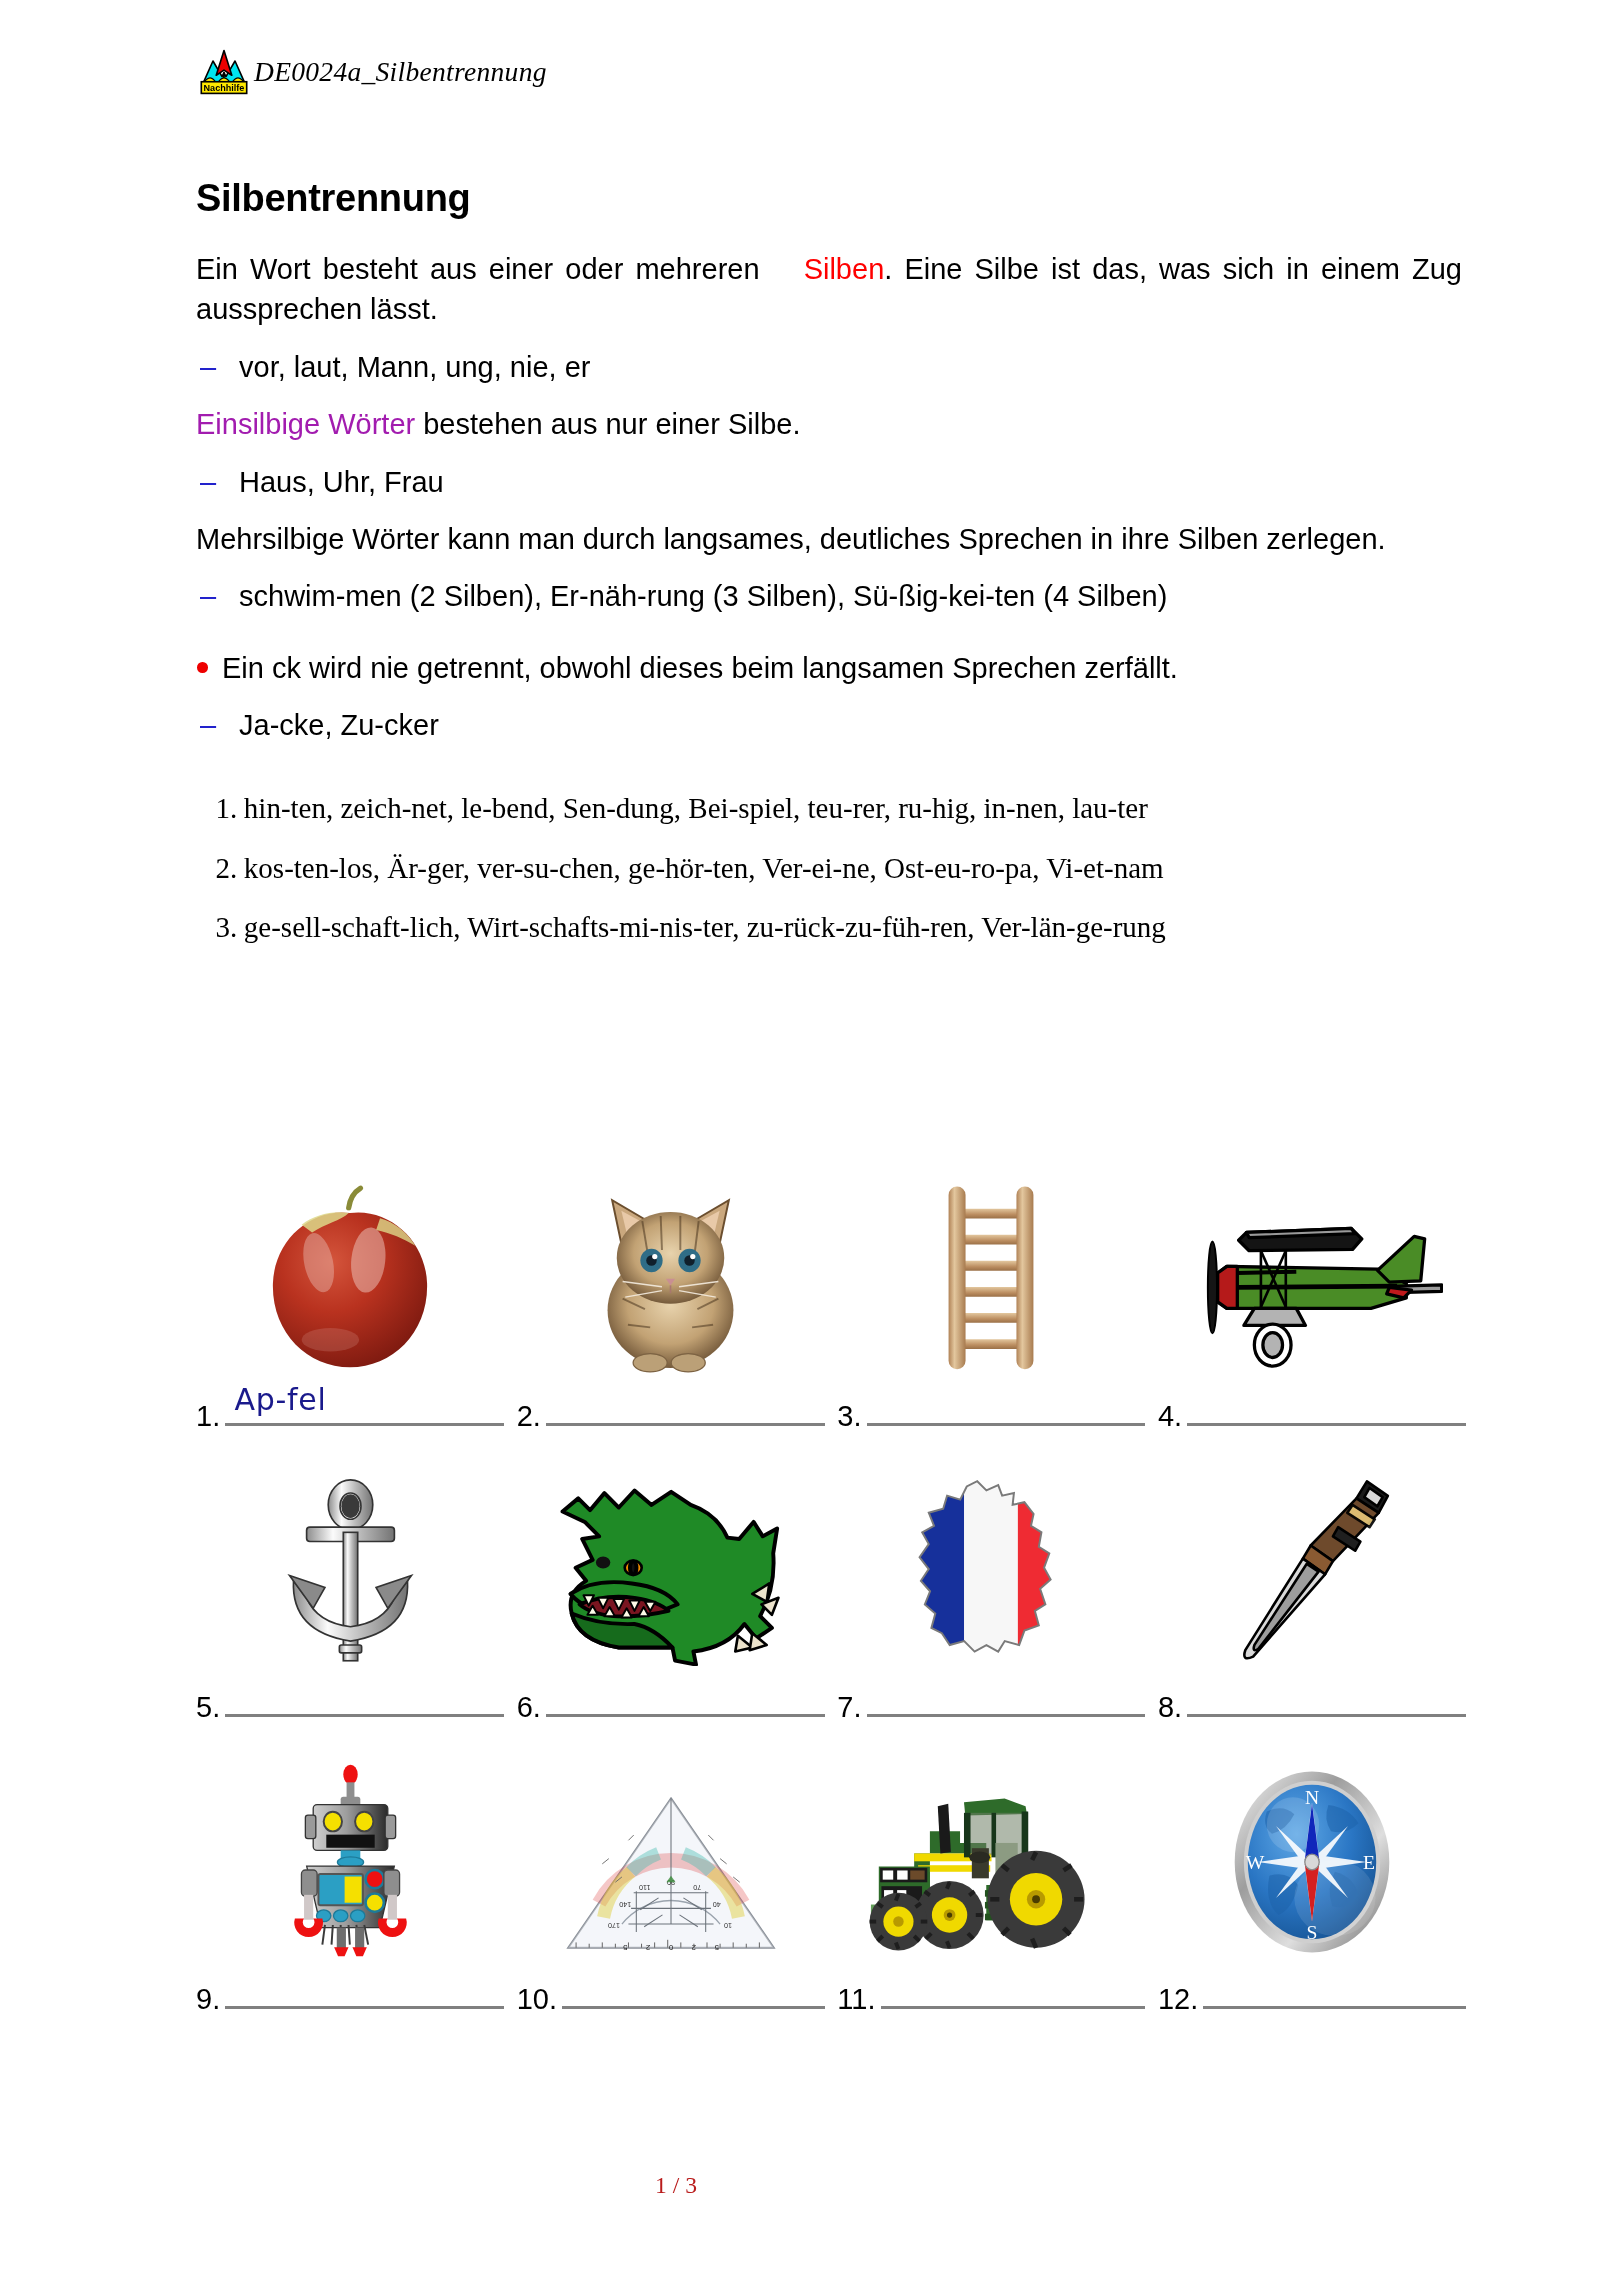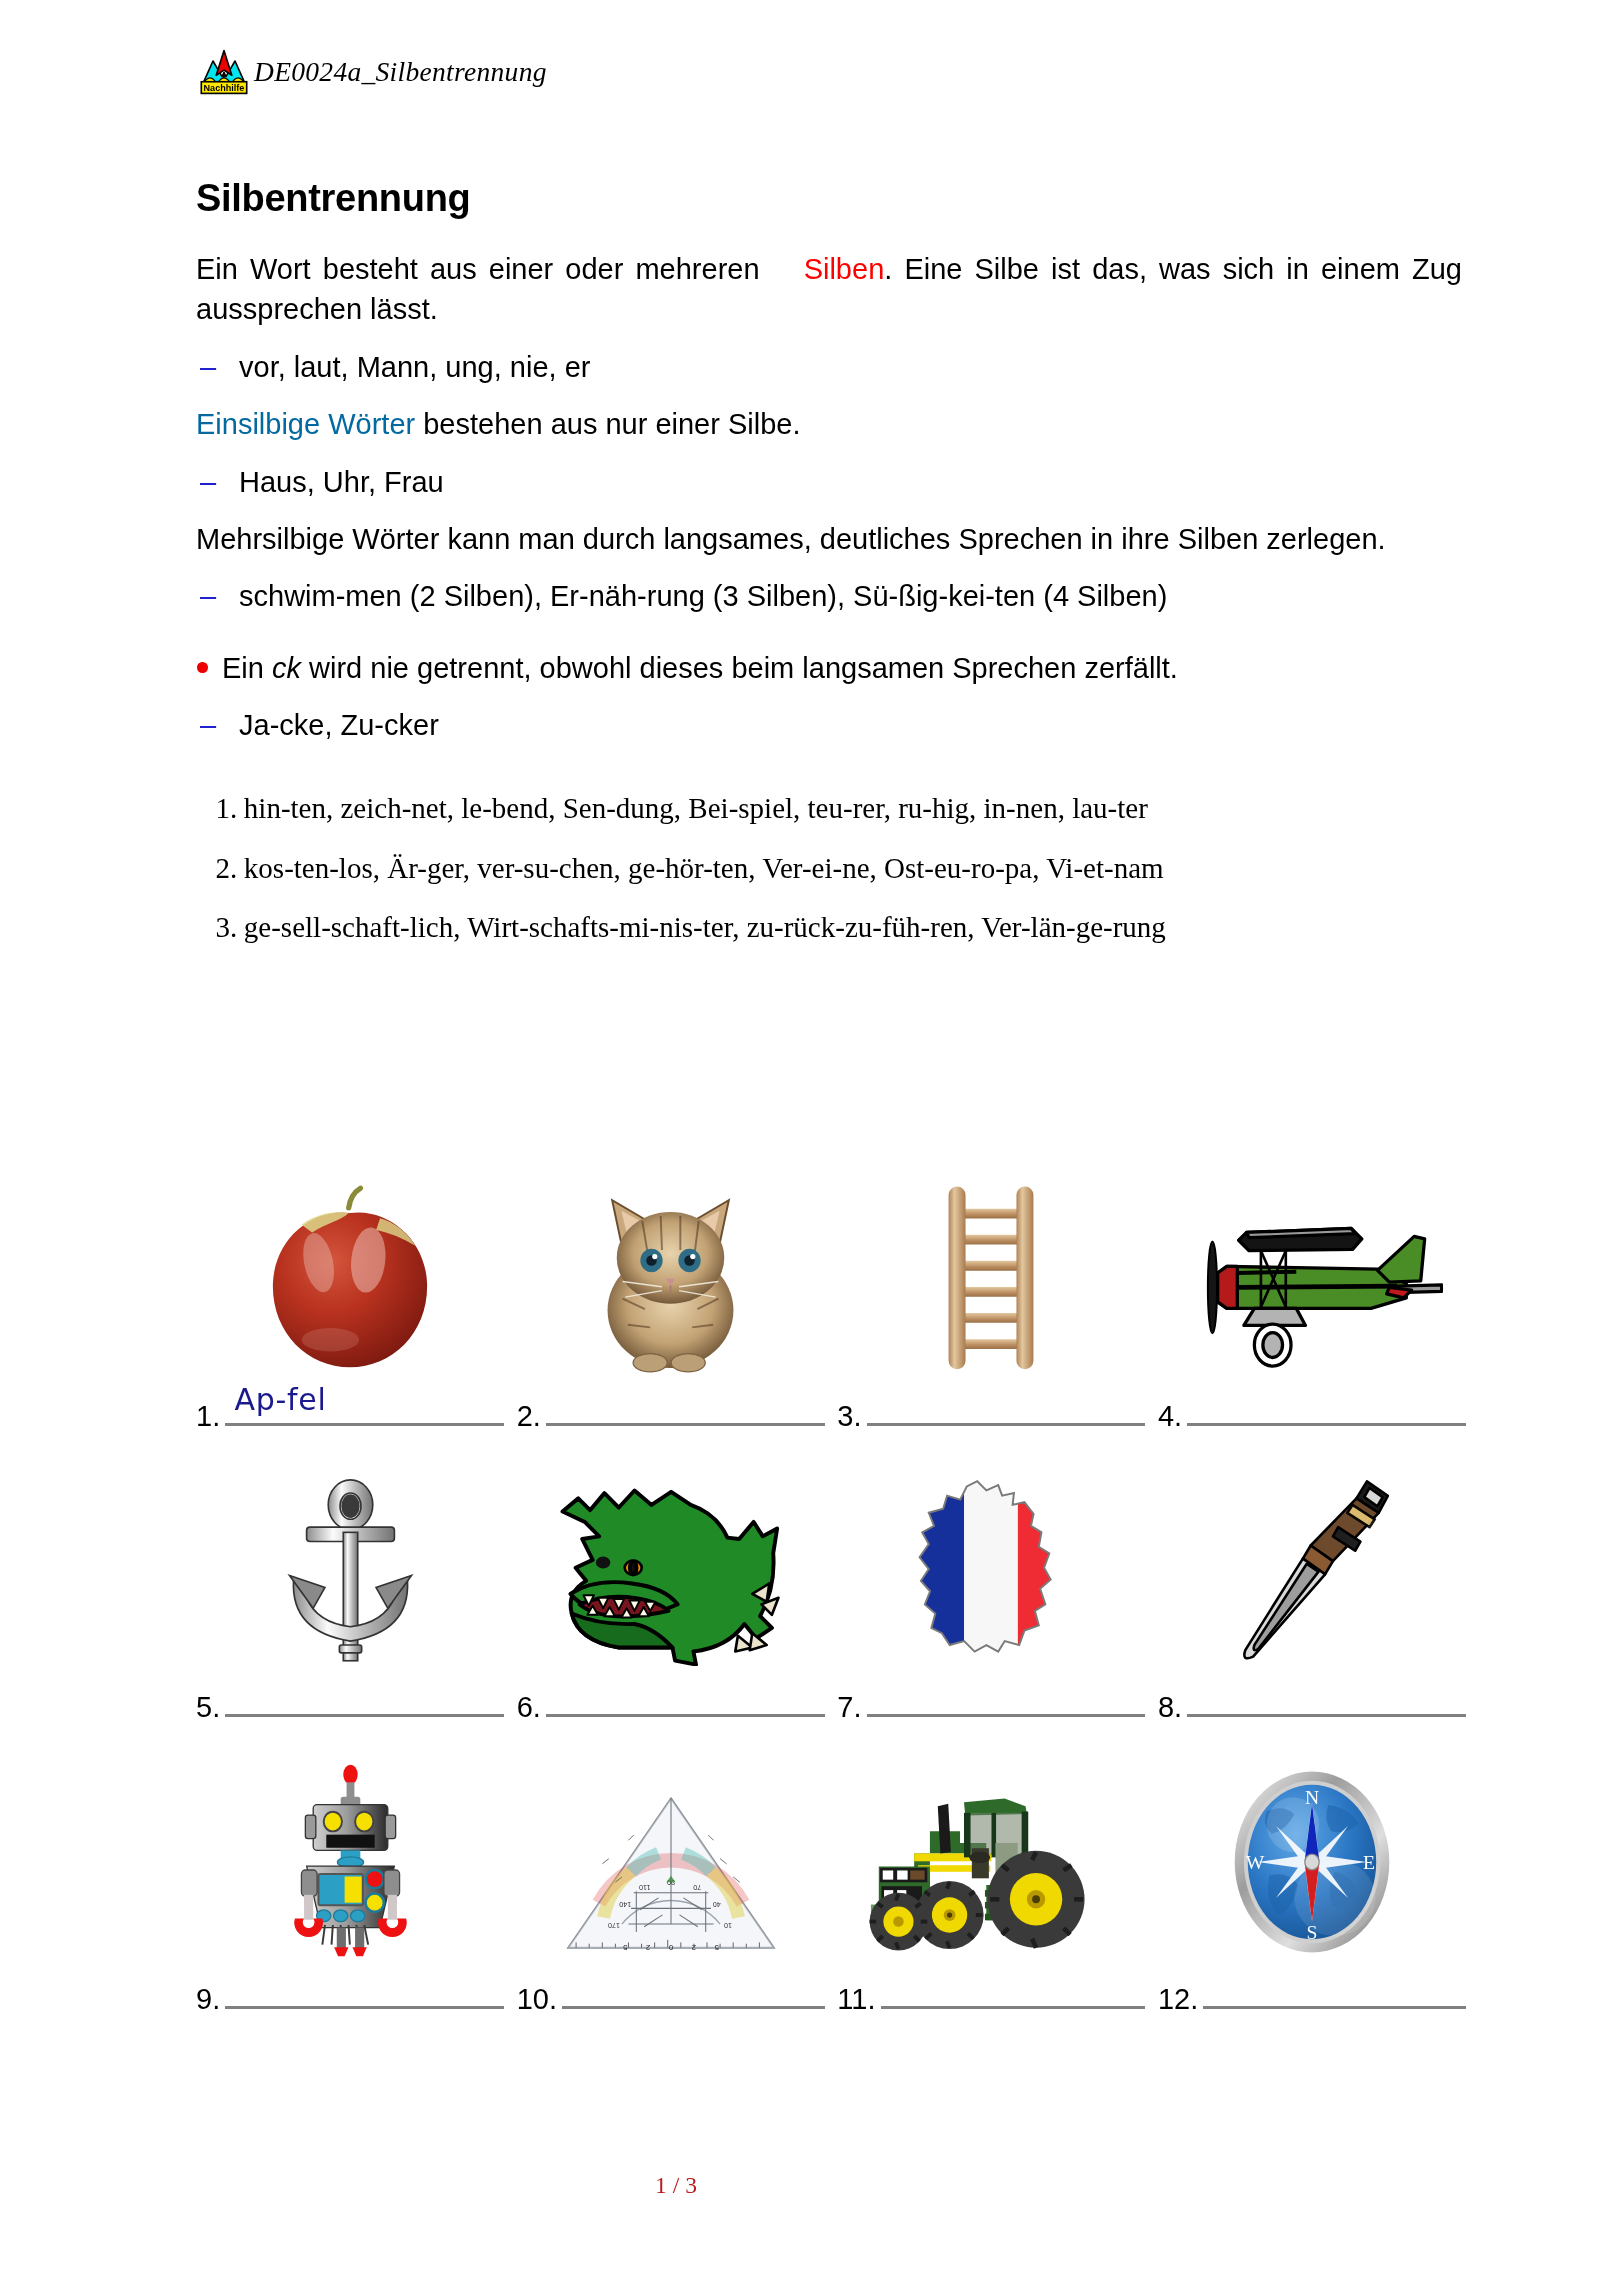--- a/index.html
+++ b/index.html
@@ -64,23 +64,23 @@
   p.para {
     font-size: 29px;
     line-height: 1.40;
     margin: 0 0 17px 0;
     text-align: justify;
     text-justify: inter-word;
   }
   p.para.nojust { text-align: left; }
 
   .red { color: #ff0000; margin-left: 32px; }
-  .cyan { color: #0369a1; }
+  .cyan { color: #a21caf; }
   .blue-bold { color: #0000cc; font-weight: bold; }
-  .ital { font-style: italic; }
+  .ital { }
 
   
   .dash-item {
     font-size: 29px;
     line-height: 1.38;
     margin: 0 0 17px 0;
     padding-left: 43px;
     position: relative;
   }
   .dash-item .dash {

